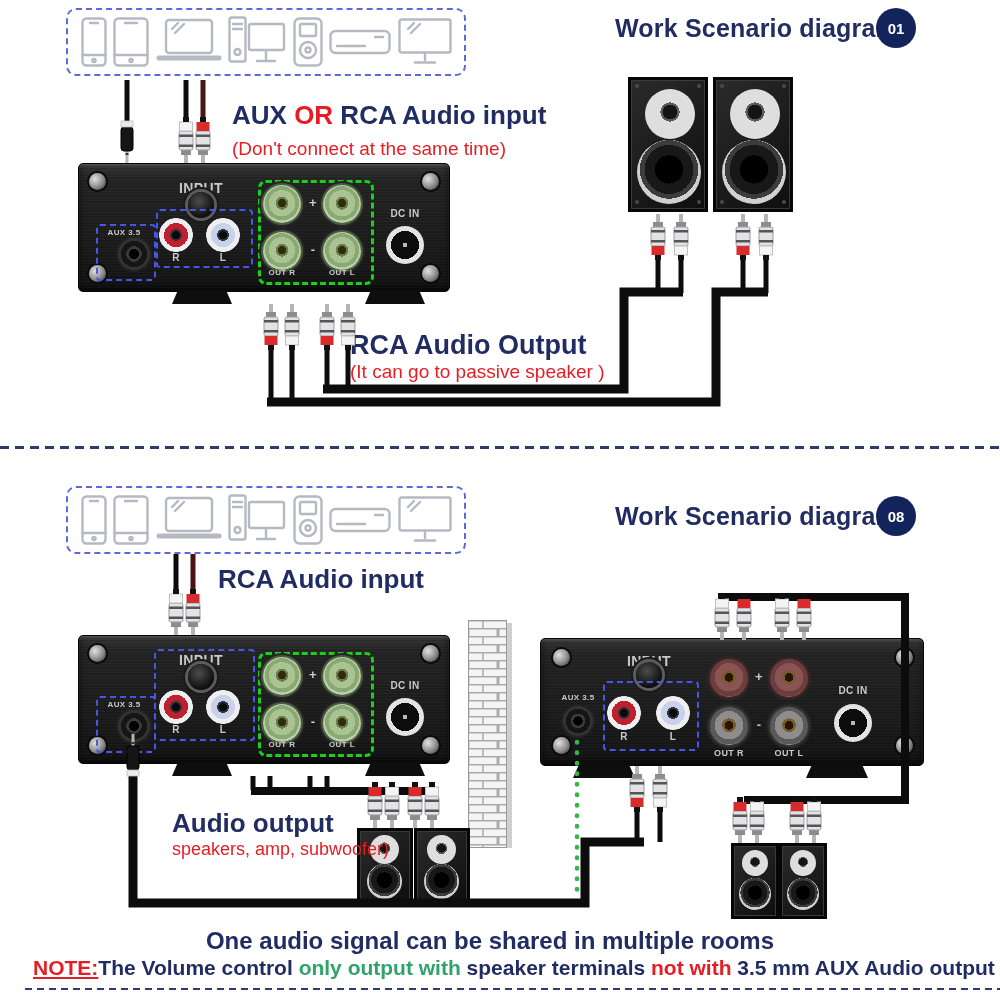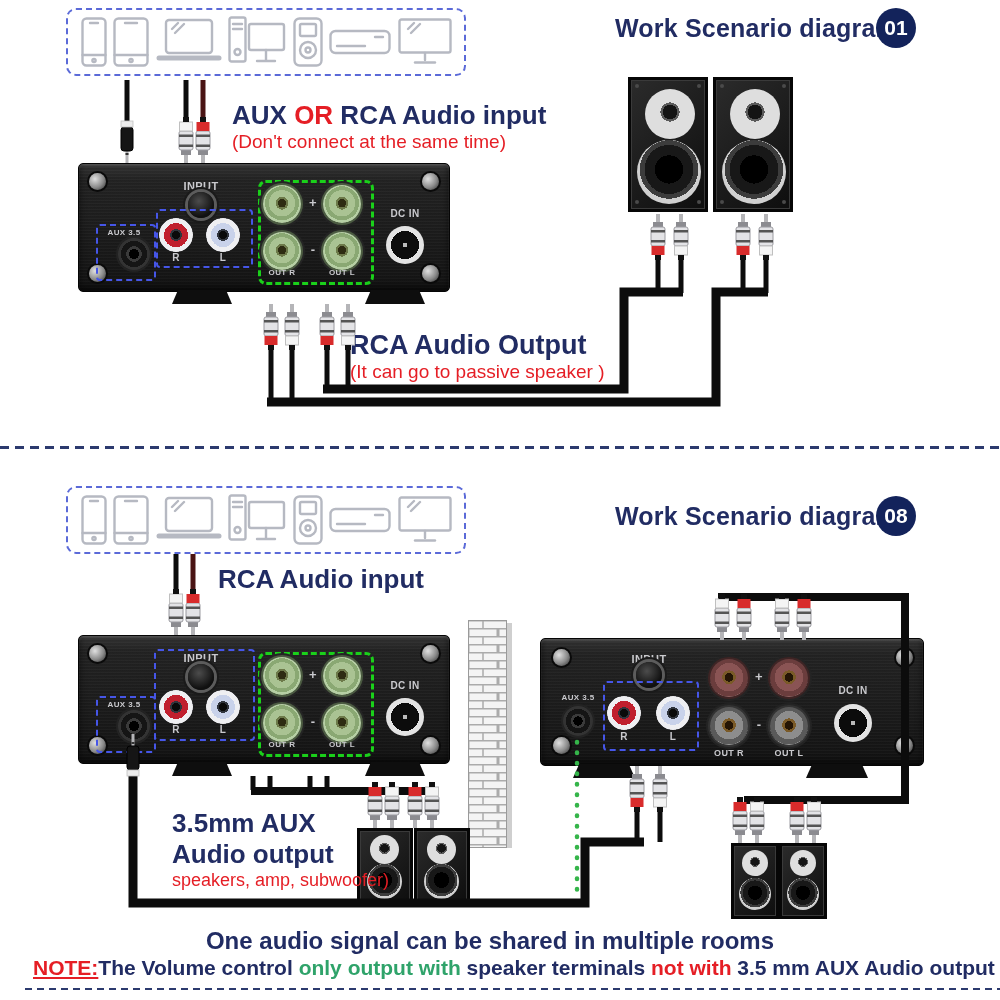--- a/index.html
+++ b/index.html
@@ -10,37 +10,37 @@
   .red{color:#e51e25;}
   .green{color:#2fa36a;}
 
   
   .devbox{position:absolute;left:66px;width:400px;height:68px;border:2px dashed #5b6ad8;
           border-radius:10px;display:flex;align-items:center;justify-content:space-evenly;padding:0 6px;box-sizing:border-box;}
   .devbox svg{stroke:#b6b9c2;fill:none;stroke-width:2.4;stroke-linecap:round;stroke-linejoin:round;}
 
   .title{position:absolute;left:615px;font-size:25px;font-weight:600;color:#212c63;letter-spacing:.2px;}
   .badge{position:absolute;left:876px;width:40px;height:40px;border-radius:50%;background:#13235b;color:#fff;
-         font-weight:700;font-size:21px;display:flex;align-items:center;justify-content:center;}
+         font-weight:700;font-size:15px;display:flex;align-items:center;justify-content:center;}
 
   .h1{font-size:26px;font-weight:600;}
   .h2{font-size:27px;font-weight:600;}
   .sub{font-size:19px;font-weight:500;}
 
   
   .amp{position:absolute;border-radius:5px;border:1px solid #050505;
        background-image:
          repeating-linear-gradient(180deg, rgba(255,255,255,0.06) 0px, rgba(255,255,255,0.02) 1px, rgba(0,0,0,0.06) 2px, rgba(255,255,255,0.03) 3px),
          linear-gradient(180deg,#313131 0%,#202020 12%,#191919 55%,#101010 100%);
        box-shadow: inset 0 2px 2px rgba(255,255,255,.14), inset 0 -4px 7px rgba(0,0,0,.65);}
   .amp .abs{position:absolute;}
   .screw{width:17px;height:17px;border-radius:50%;
          background:radial-gradient(circle at 35% 35%, #e0e0e0, #8a8a8a 55%, #3c3c3c 90%);
          box-shadow:0 0 0 2px #0a0a0a;}
-  .amp-label{color:#c9c9cd;font-size:11px;letter-spacing:.4px;text-align:center;font-weight:600;}
+  .amp-label{color:#c9c9cd;font-size:14px;letter-spacing:.4px;text-align:center;font-weight:600;}
   .dash-blue{border:2px dashed #4656e8;border-radius:4px;}
   .dash-green{border:3px dashed #1ad01a;border-radius:8px;}
   .auxjack{width:32px;height:32px;border-radius:50%;
            background:radial-gradient(circle,#000 0 22%,#3a3a3a 22% 34%,#151515 34% 58%,#333 58% 72%,#0c0c0c 72%);
            box-shadow:0 0 0 2px #232323;}
   .knob{width:26px;height:26px;border-radius:50%;
         background:radial-gradient(circle at 42% 35%, #4c4c4c, #101010 68%);
         box-shadow:0 0 0 3px #5c5c5c, 0 0 0 5px #1a1a1a;}
   .rca{width:34px;height:34px;border-radius:50%;}
   .rca-r{background:radial-gradient(circle,#0a0a0a 0 17%,#30343c 17% 24%,#c01f2e 24% 50%,#efeff2 50% 70%,#808088 70% 84%,#caccd2 84%);}
@@ -120,21 +120,21 @@
       <line x1="27" y1="35" x2="27" y2="42"></line>
       <path d="M17 44.5 h20"></path>
     </svg>
 </div>
 
 <div class="title" style="top:14px;">Work Scenario diagram</div>
 <div class="badge" style="top:8px;">01</div>
 
 <div class="abs" style="left:232px;top:100px;">
   <div class="h1"><span class="navy">AUX </span><span class="red">OR</span><span class="navy"> RCA Audio input</span></div>
-  <div class="sub red" style="margin-top:0;">(Don't connect at the same time)</div>
+  <div class="sub red" style="margin-top:7px;">(Don't connect at the same time)</div>
 </div>
 
 <div class="amp" style="left:78px;top:163px;width:370px;height:127px;">
   <div class="abs screw" style="left:10px;top:9px;"></div>
   <div class="abs screw" style="left:343px;top:9px;"></div>
   <div class="abs screw" style="left:10px;top:101px;"></div>
   <div class="abs screw" style="left:343px;top:101px;"></div>
   <div class="abs dash-blue" style="left:17px;top:60px;width:56px;height:53px;"></div>
   <div class="abs amp-label" style="left:17px;top:64px;width:56px;font-size:8px;">AUX 3.5</div>
   <div class="abs auxjack" style="left:39px;top:74px;"></div>
@@ -318,21 +318,20 @@
 <div class="spk" style="left:731px;top:843px;width:42px;height:70px;">
   <div class="tweeter" style="left:8px;top:4px;width:26px;height:26px;"></div>
   <div class="woofer" style="left:5px;top:32px;width:32px;height:32px;"></div>
 </div>
 <div class="spk" style="left:779px;top:843px;width:42px;height:70px;">
   <div class="tweeter" style="left:8px;top:4px;width:26px;height:26px;"></div>
   <div class="woofer" style="left:5px;top:32px;width:32px;height:32px;"></div>
 </div>
 
 <div class="abs" style="left:172px;top:808px;">
-  <div class="h1 navy">3.5mm AUX</div>
   <div class="h1 navy">Audio output</div>
   <div class="red" style="font-size:18px;font-weight:500;">speakers, amp, subwoofer)</div>
 </div>
 
 <div class="abs navy" style="left:0;top:927px;width:980px;text-align:center;font-size:24px;font-weight:600;">One audio signal can be shared in multiple rooms</div>
 
 <div class="note-line"><span class="red" style="text-decoration:underline;text-align:right;">NOTE:</span><span class="navy">The Volume control </span><span class="green">only output with </span><span class="navy">speaker terminals </span><span class="red">not with </span><span class="navy">3.5 mm AUX Audio output</span></div>
 
 <div class="dashline" style="left:25px;top:988px;width:975px;"></div>
 

